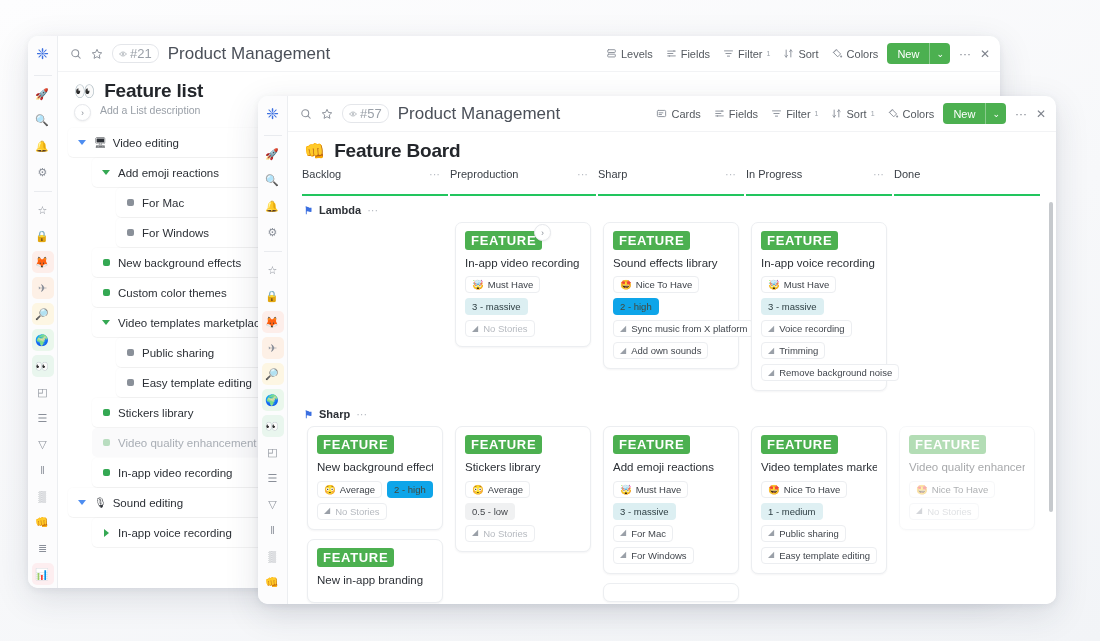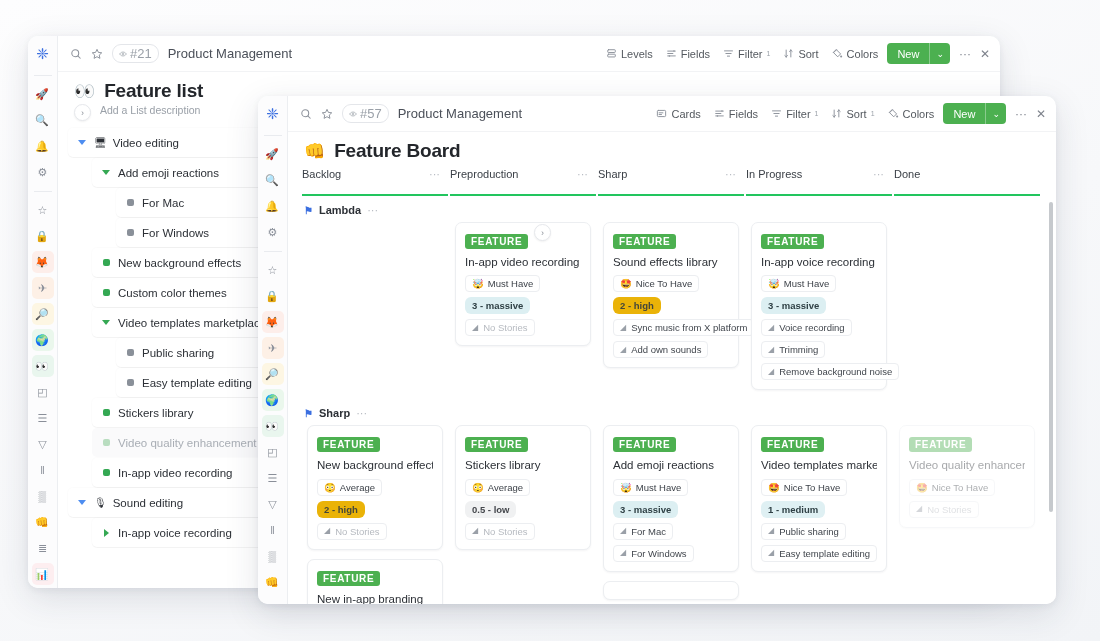--- a/index.html
+++ b/index.html
@@ -67,21 +67,21 @@
     font-size: 11px; color: #575c66;
     border-bottom: 1px solid #f2f3f5;
   }
   .topbar .sp { flex: 1; }
   .tb-ico { color: #8d929b; display: flex; align-items: center; }
   .crumb-pill {
     display: inline-flex; align-items: center; gap: 3px;
     border: 1px solid #e4e6ea; border-radius: 9px;
     padding: 1px 6px; font-size: 13px; color: #9aa0a8;
   }
-  .crumb-title { font-size: 13px; color: #4b5059; }
+  .crumb-title { font-size: 17px; color: #4b5059; }
   .tb-item {
     display: inline-flex; align-items: center; gap: 4px;
     font-size: 11px; color: #54595f; white-space: nowrap;
   }
   .tb-item sup { font-size: 7px; color: #9aa0a8; }
   .btn-new {
     display: inline-flex; align-items: stretch; height: 21px;
     background: #4cb050; color: #fff; border-radius: 4px;
     font-size: 11px; overflow: hidden;
   }
@@ -140,35 +140,35 @@
   .gcol { flex: 1 1 0; min-width: 0; margin-right: 2px; padding: 0 5px; }
 
   .card {
     background: #fff; border: 1px solid #eceef1; border-radius: 7px;
     box-shadow: 0 1px 2px rgba(30,40,60,.05);
     padding: 8px 9px 9px; margin-bottom: 9px;
   }
   .card.faded { opacity: .42; }
   .tag-feature {
     display: inline-block; background: #4cb050; color: #fff;
-    font-size: 10px; font-weight: 700; letter-spacing: .7px;
+    font-size: 13px; font-weight: 700; letter-spacing: .7px;
     padding: 2px 6px; border-radius: 3px; margin-bottom: 6px;
   }
   .card-title { font-size: 11.5px; color: #2c3036; margin-bottom: 6px; line-height: 1.25;
     white-space: nowrap; overflow: hidden; }
   .chips { display: flex; flex-wrap: wrap; gap: 5px; margin-bottom: 5px; }
   .chip {
     display: inline-flex; align-items: center; gap: 4px;
     border: 1px solid #eceef1; border-radius: 4px;
     padding: 2px 6px; font-size: 9.5px; color: #3d4249; background: #fff;
     white-space: nowrap;
   }
-  .chip.score { border-color: transparent; font-weight: 700; border-radius: 6px; }
+  .chip.score { border-color: transparent; font-weight: 400; }
   .chip.sc-massive { background: #dceff2; color: #2f4045; }
-  .chip.sc-high    { background: #eab308; color: #44473a; }
+  .chip.sc-high    { background: #0ea5e9; color: #44473a; }
   .chip.sc-low     { background: #f0f1f2; color: #44474c; }
   .chip.sc-medium  { background: #dff0f3; color: #2f4045; }
   .chip.story {
     border: 1px solid #eceef1; color: #41464d;
     display: inline-flex; align-items: center; gap: 5px;
   }
   .chip.story.none { color: #b6bac0; }
   .chip .st-ico { color:#9aa0a8; font-size:8px; line-height:1; }
   .storyrow { display: flex; flex-wrap: wrap; gap: 5px; }
   .storyrow + .storyrow { margin-top: 5px; }

